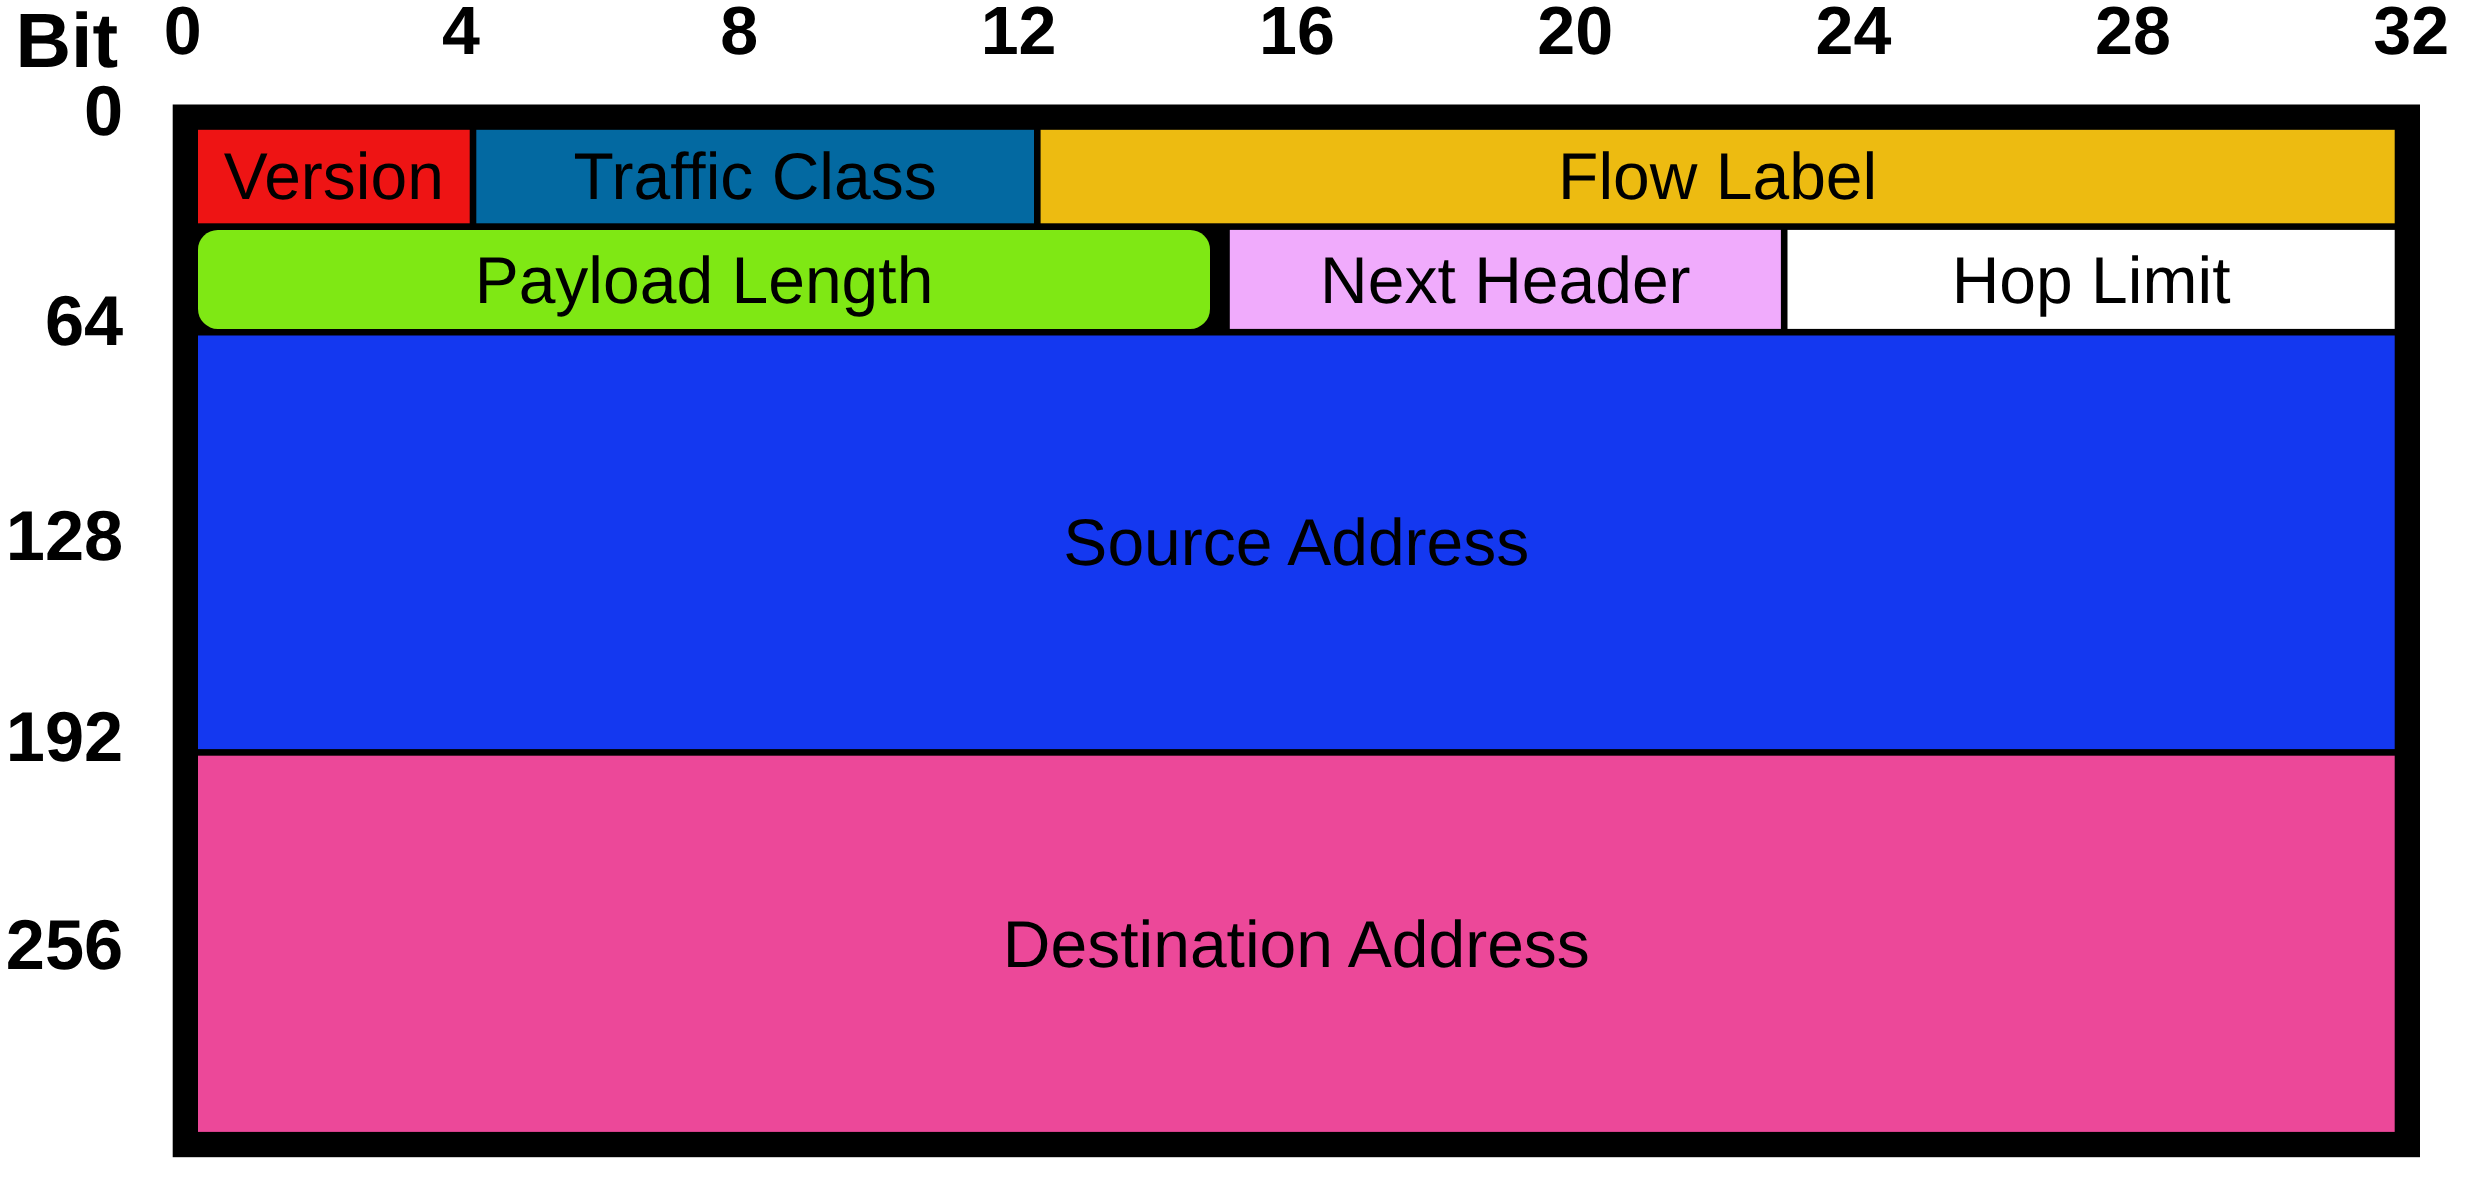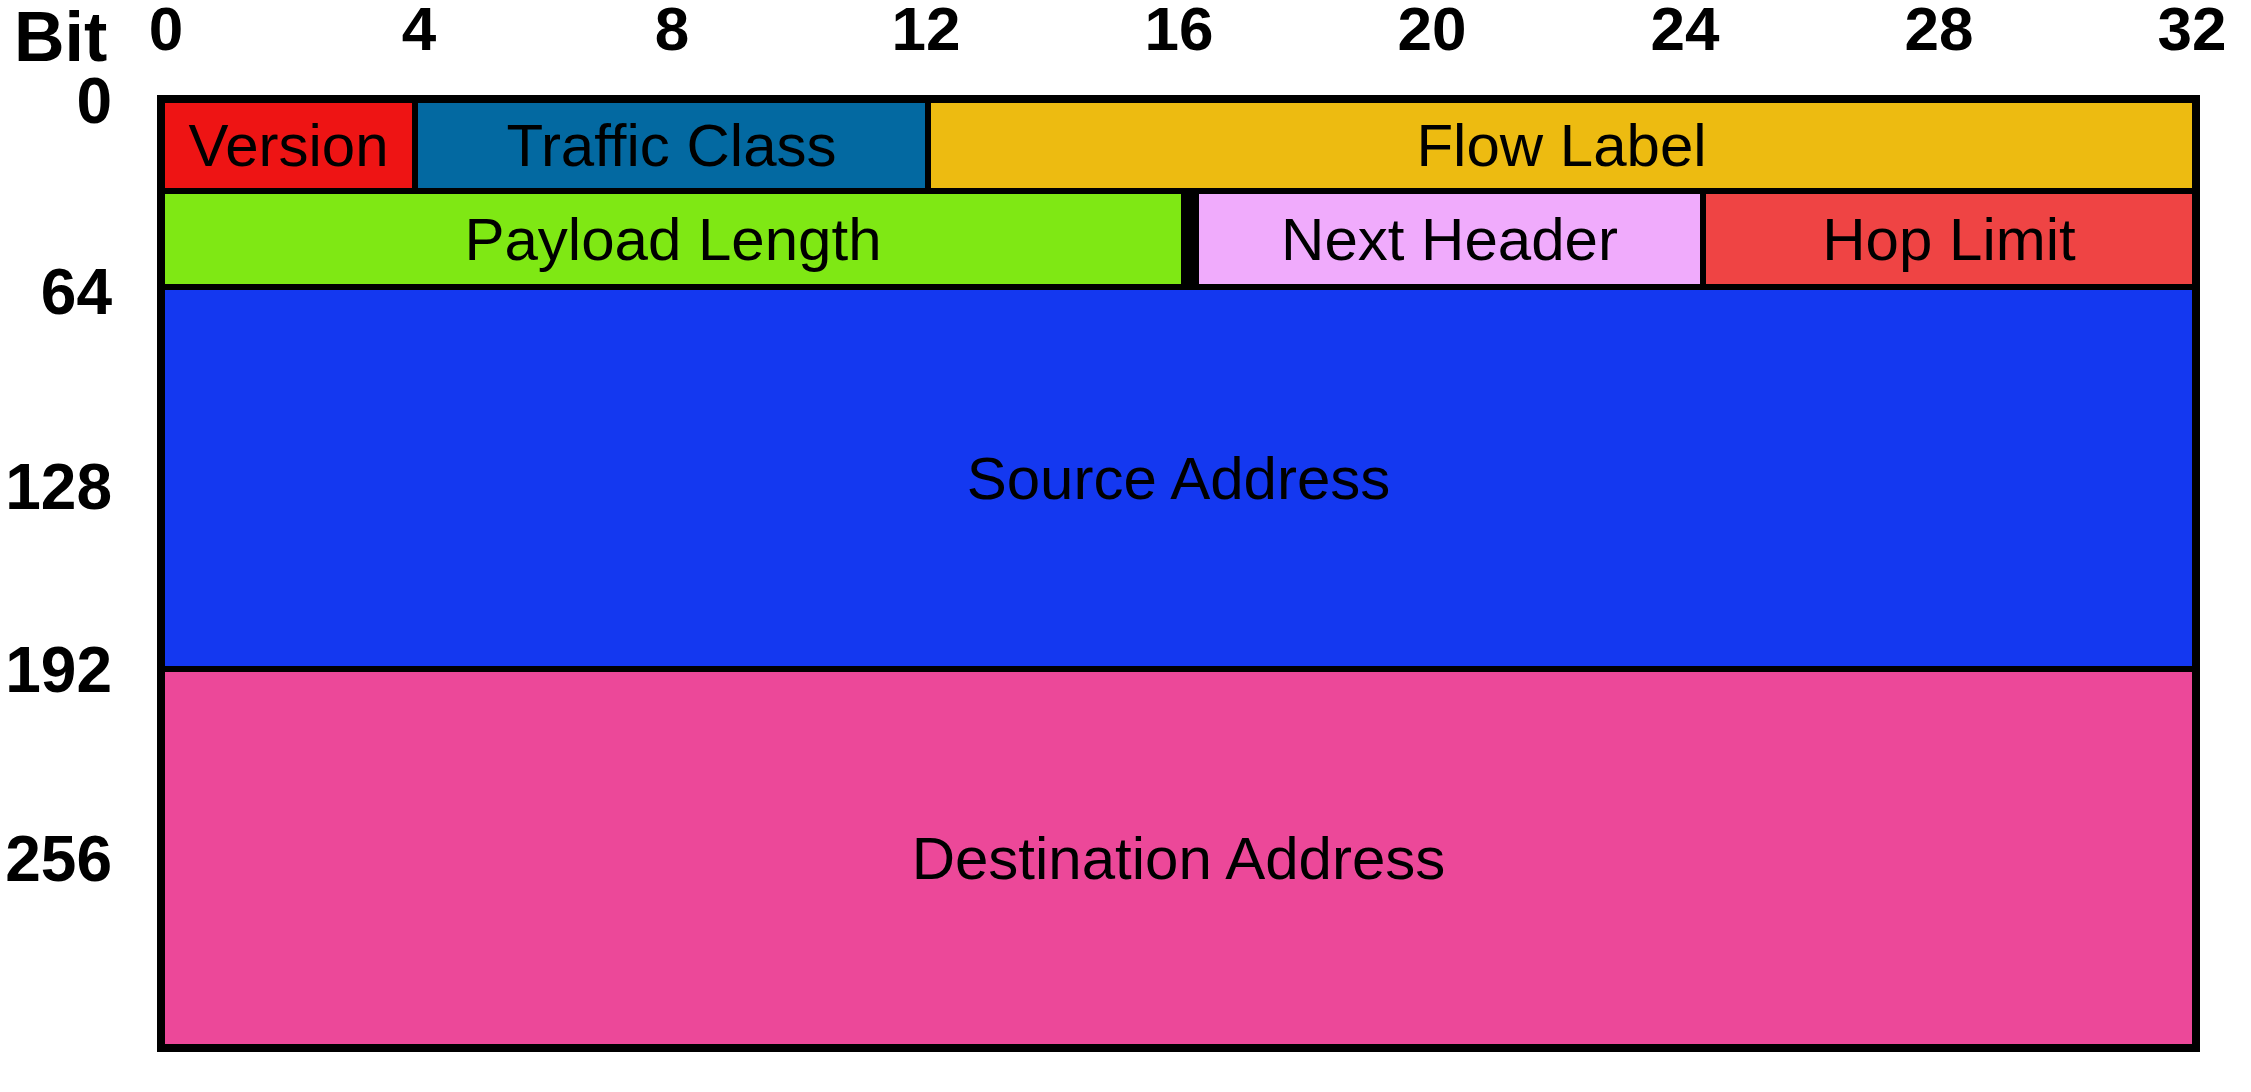--- a/index.html
+++ b/index.html
@@ -24,37 +24,37 @@
     position:absolute;left:0;width:112px;
     transform:translateY(-50%);
     text-align:right;
     font-size:64px;font-weight:bold;color:#000;line-height:64px;
     white-space:nowrap;
   }
   .htable{
     position:absolute;left:157px;top:95px;
     width:2043px;height:957px;
     background:#000;
-    padding:8px;box-sizing:border-box;
+    padding:23px;box-sizing:border-box;
     display:flex;flex-direction:column;gap:6px;
   }
   .hrow{display:flex;gap:6px;width:100%;}
   .r1{height:85px;}
   .r2{height:90px;}
   .r3{height:376px;}
   .r4{flex:1;}
   .cell{
     display:flex;align-items:center;justify-content:center;
     font-size:60px;color:#000;
     overflow:hidden;white-space:nowrap;
   }
   .grow{flex:1;text-align:center;}
   .w-version{width:247px;}
   .w-traffic{width:507px;}
-  .w-payload{width:1016px;}
+  .w-payload{width:920px;border-radius:18px;}
   .w-next{width:501px;}
 </style>
 </head>
 <body>
 
 <div class="canvas">
 
   <div class="bit-caption">Bit</div>
 
   <div class="tick" style="left:166px">0</div>
@@ -75,21 +75,21 @@
 
   <div class="htable">
     <div class="hrow r1">
       <div class="cell w-version" style="background: rgb(238, 20, 20);">Version</div>
       <div class="cell w-traffic" style="background: #0369a1;">Traffic Class</div>
       <div class="cell grow" style="background: rgb(237, 187, 17);">Flow Label</div>
     </div>
     <div class="hrow r2">
       <div class="cell w-payload" style="background: rgb(127, 232, 20);">Payload Length</div>
       <div class="cell w-next" style="background: #f0abfc; margin-left: 12px;">Next Header</div>
-      <div class="cell grow" style="background: #ef4444;">Hop Limit</div>
+      <div class="cell grow" style="background: #ffffff;">Hop Limit</div>
     </div>
     <div class="hrow r3">
       <div class="cell grow" style="background: rgb(20, 56, 240);">Source Address</div>
     </div>
     <div class="hrow r4">
       <div class="cell grow" style="background: #ec4899;">Destination Address</div>
     </div>
   </div>
 
 </div>

